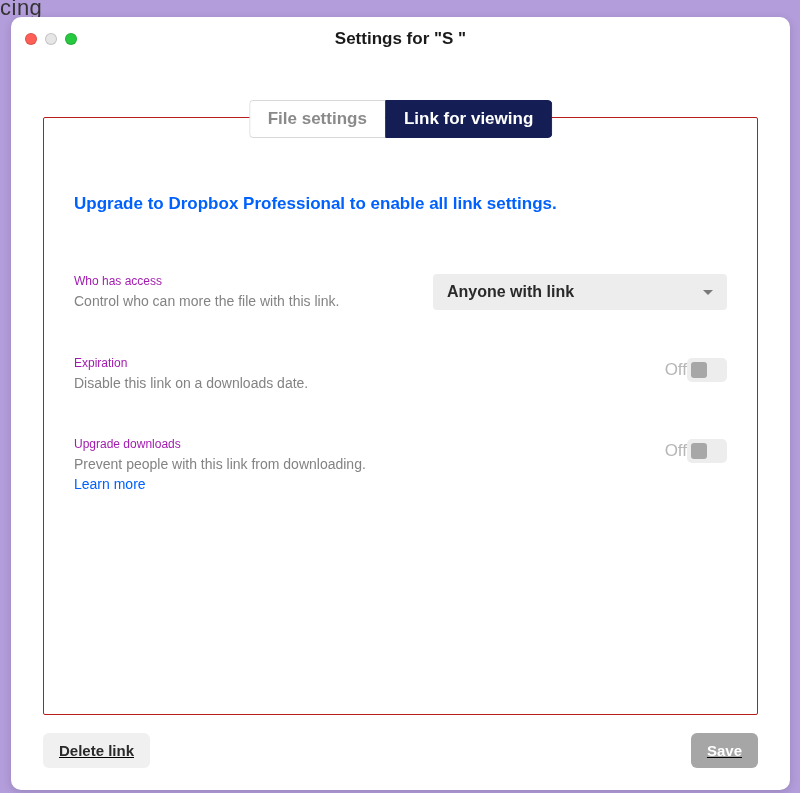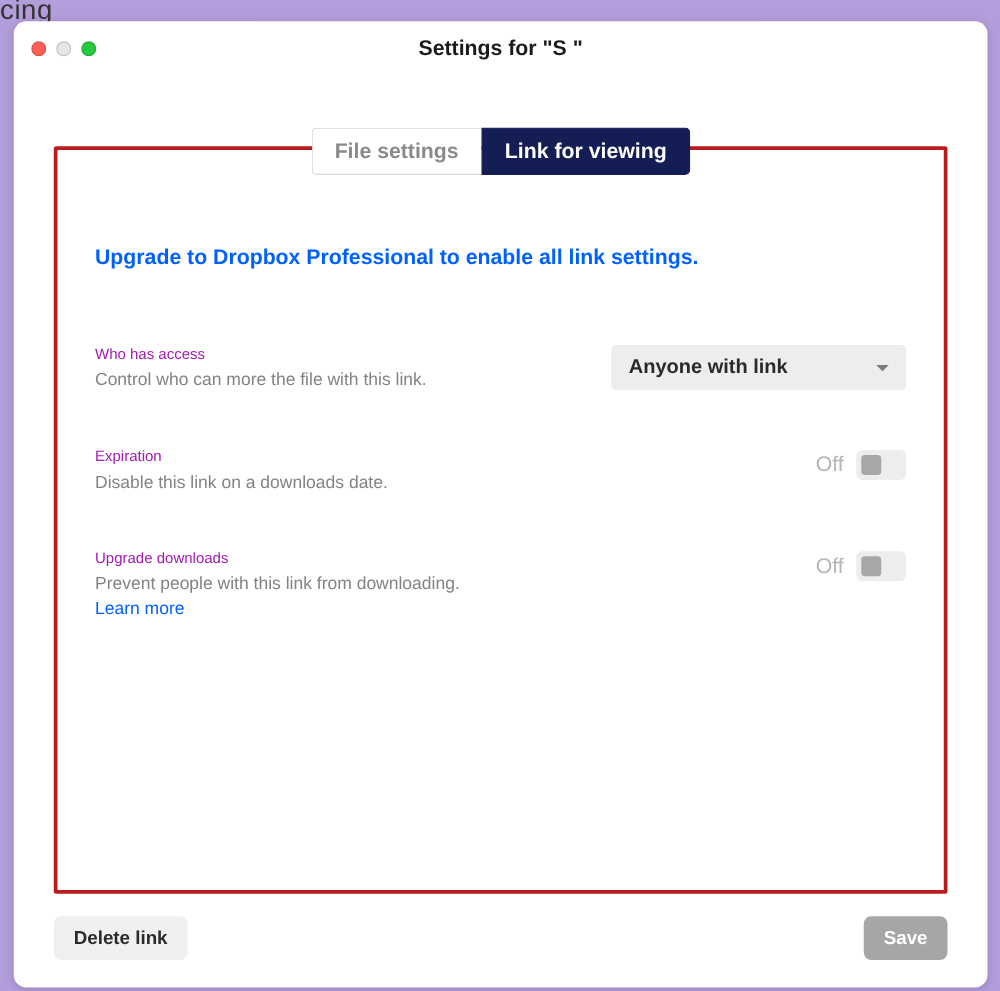--- a/index.html
+++ b/index.html
@@ -56,21 +56,21 @@
       text-align: center;
       font-size: 17px;
       font-weight: 700;
       color: #1a1a1a;
       pointer-events: none;
     }
     .content-wrap {
       padding: 0 32px;
     }
     .panel {
-      border: 3px solid #b91c1c;
+      border: 1px solid #b91c1c;
       border-radius: 2px;
       margin-top: 56px;
       position: relative;
       height: 598px;
     }
     .tabs {
       display: flex;
       position: absolute;
       top: -18px;
       left: 50%;
@@ -130,42 +130,41 @@
       line-height: 1.4;
     }
     .learn-more {
       color: #0061fe;
       cursor: pointer;
     }
     .dropdown {
       background: #ededed;
       border-radius: 4px;
       padding: 9px 14px;
-      width: 236px;
+      width: 294px;
       display: flex;
       align-items: center;
       justify-content: space-between;
       cursor: pointer;
     }
     .dropdown-label {
       font-size: 16px;
       font-weight: 600;
       color: #2a2a2a;
     }
     .caret-down {
       width: 0;
       height: 0;
       border-left: 5px solid transparent;
       border-right: 5px solid transparent;
       border-top: 5px solid #7a7a7a;
     }
     .toggle-wrap {
       display: flex;
       align-items: center;
-      gap: 10px;
       margin-top: 2px;
     }
     .toggle-state {
       font-size: 17px;
       color: #b6b6b6;
     }
     .toggle {
       width: 40px;
       height: 24px;
       background: #ededed;
@@ -183,20 +182,21 @@
       left: 4px;
     }
     .footer {
       position: absolute;
       left: 32px;
       right: 32px;
       bottom: 22px;
       display: flex;
       justify-content: space-between;
       align-items: center;
+      text-decoration: underline;
     }
     .footer-right {
       display: flex;
       gap: 10px;
     }
     .btn {
       padding: 9px 16px;
       font-size: 15px;
       font-weight: 600;
       border-radius: 6px;

